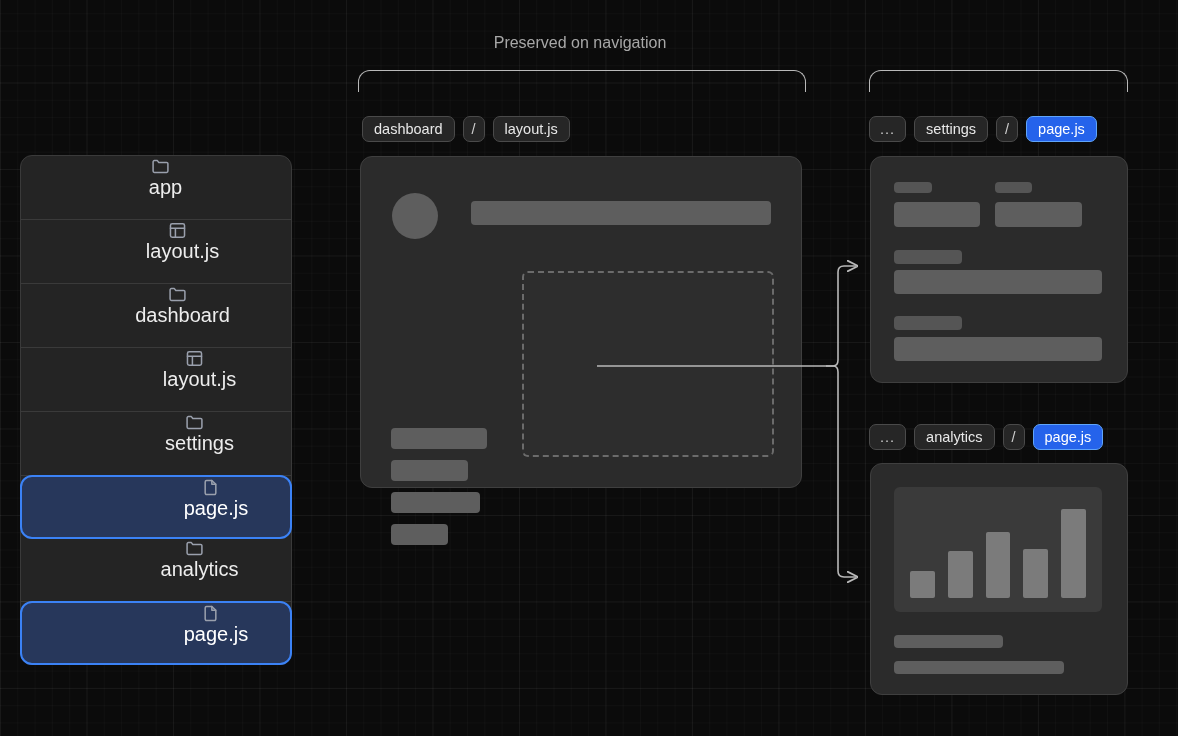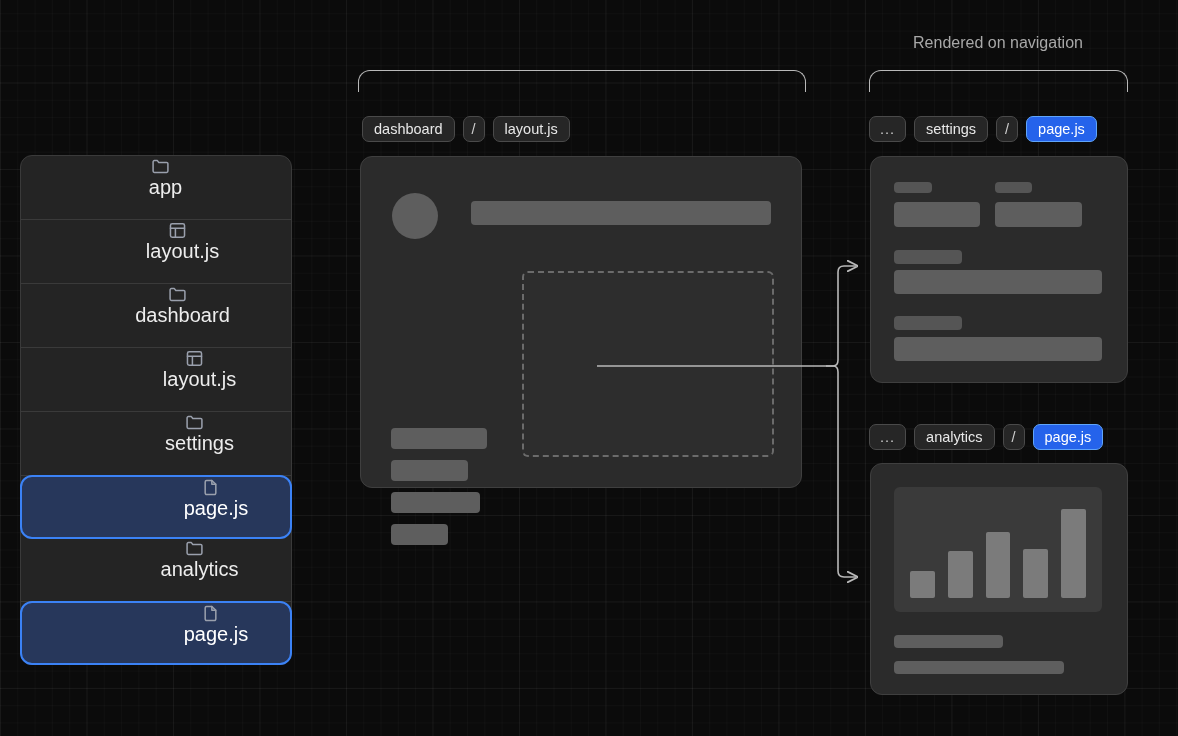--- a/index.html
+++ b/index.html
@@ -230,23 +230,23 @@
         <span class="ico">
           <svg width="19" height="19" viewBox="0 0 20 20">
             <path stroke="#9aa0ad" fill="none" stroke-width="1.6" stroke-linecap="round" stroke-linejoin="round" d="M11.4 2.6H5.9A1.5 1.5 0 0 0 4.4 4.1v11.8a1.5 1.5 0 0 0 1.5 1.5h8.2a1.5 1.5 0 0 0 1.5-1.5V6.6z"></path>
             <path stroke="#9aa0ad" fill="none" stroke-width="1.6" stroke-linecap="round" stroke-linejoin="round" d="M11.4 2.6v4h4"></path>
           </svg>
         </span>
         <span class="lbl">page.js</span>
       </div>
     </div>
 
+  <div class="col-title" style="left:380px; top:34px; width:400px;">Preserved on navigation</div>
   <div class="bracket" style="left:358px; top:70px; width:448px;"></div>
 
-  <div class="col-title" style="left:848px; top:34px; width:300px;">Rendered on navigation</div>
   <div class="bracket" style="left:869px; top:70px; width:259px;"></div>
 
   <div class="chips" style="left:362px; top:116px;" id="bc-layout">
       <span class="chip">dashboard</span>
       <span class="chip sep">/</span>
       <span class="chip">layout.js</span>
     </div>
 
   <div class="chips" style="left:869px; top:116px;" id="bc-settings">
       <span class="chip dots">...</span>

